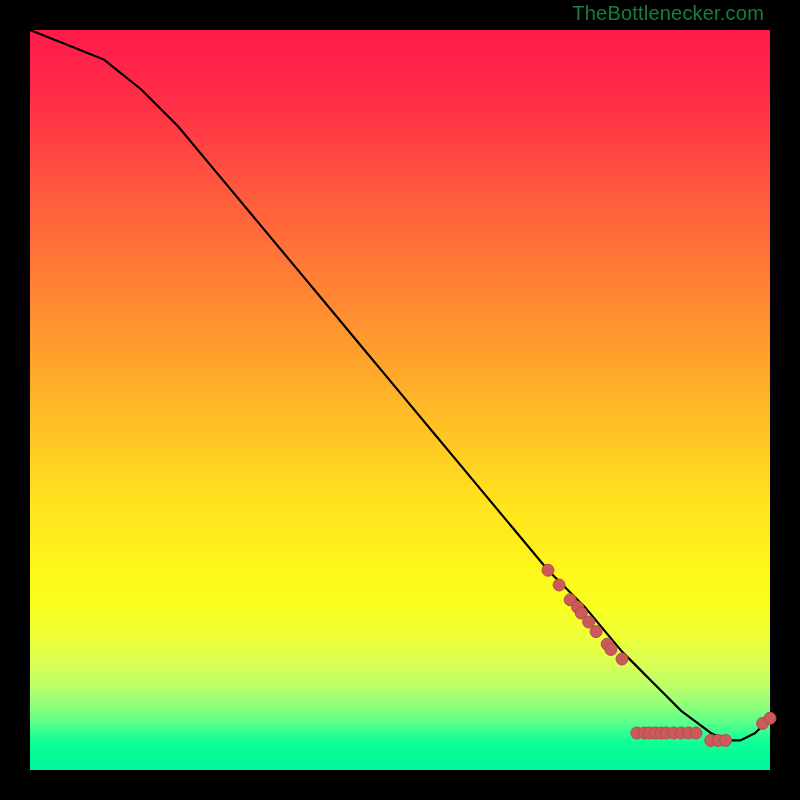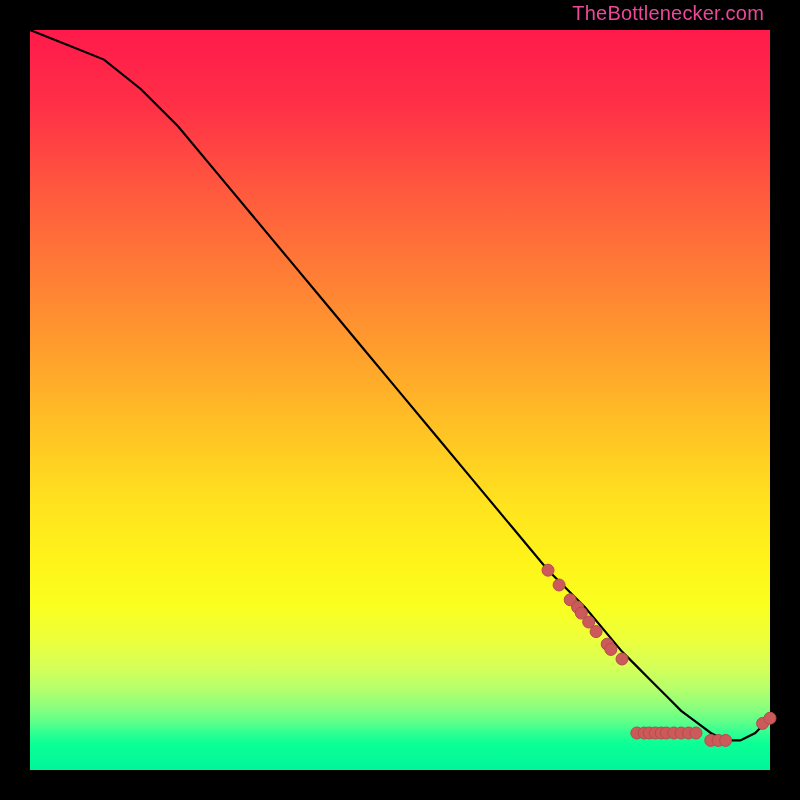--- a/index.html
+++ b/index.html
@@ -14,21 +14,21 @@
   .frame {
     position: absolute;
     left: 0; top: 0;
     width: 800px; height: 800px;
     background: #000;
   }
   .attribution {
     position: absolute;
     top: 2px;
     right: 36px;
-    color: #ec4899;
+    color: #15803d;
     font-size: 20px;
     letter-spacing: 0.2px;
     user-select: none;
   }
   .plot {
     position: absolute;
     left: 30px;
     top: 30px;
     width: 740px;
     height: 740px;

